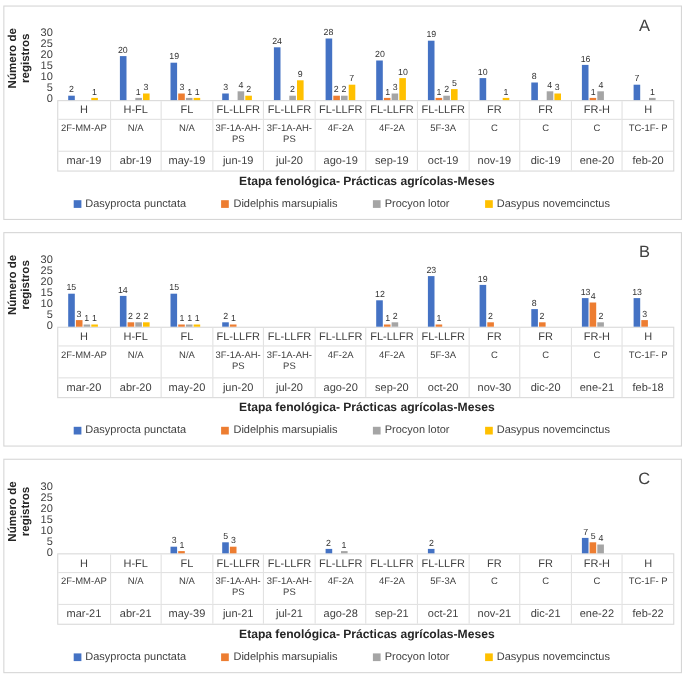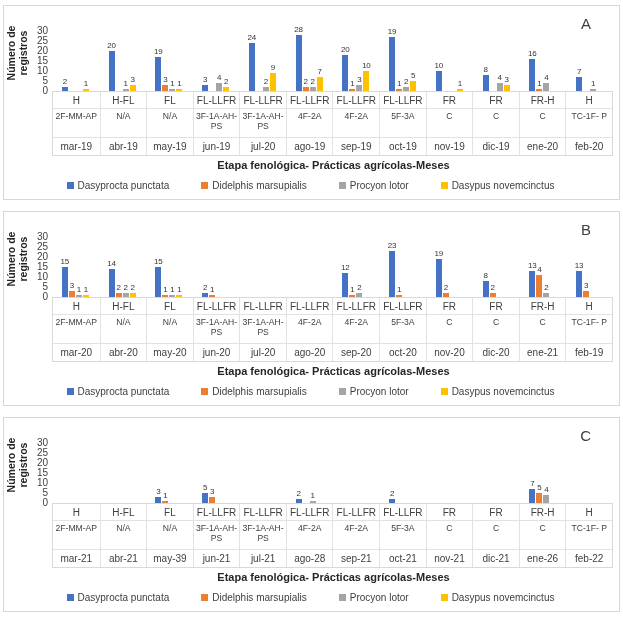--- a/index.html
+++ b/index.html
@@ -517,24 +517,24 @@
         <div class="cell practice">C</div>
         <div class="cell practice">TC-1F- P</div>
         <div class="cell month">mar-20</div>
         <div class="cell month">abr-20</div>
         <div class="cell month">may-20</div>
         <div class="cell month">jun-20</div>
         <div class="cell month">jul-20</div>
         <div class="cell month">ago-20</div>
         <div class="cell month">sep-20</div>
         <div class="cell month">oct-20</div>
-        <div class="cell month">nov-20</div>
+        <div class="cell month">nov-30</div>
         <div class="cell month">dic-20</div>
         <div class="cell month">ene-21</div>
-        <div class="cell month">feb-19</div>
+        <div class="cell month">feb-18</div>
       </div>
       <div class="xtitle">Etapa fenológica- Prácticas agrícolas-Meses</div>
       <div class="legend">
         <div class="lg-item">
           <span class="swatch" style="background: rgb(68, 114, 196);"></span>
           <span class="lg-name">Dasyprocta punctata</span>
         </div>
         <div class="lg-item">
           <span class="swatch" style="background: rgb(237, 125, 49);"></span>
           <span class="lg-name">Didelphis marsupialis</span>
@@ -697,21 +697,21 @@
         <div class="cell month">mar-21</div>
         <div class="cell month">abr-21</div>
         <div class="cell month">may-39</div>
         <div class="cell month">jun-21</div>
         <div class="cell month">jul-21</div>
         <div class="cell month">ago-28</div>
         <div class="cell month">sep-21</div>
         <div class="cell month">oct-21</div>
         <div class="cell month">nov-21</div>
         <div class="cell month">dic-21</div>
-        <div class="cell month">ene-26</div>
+        <div class="cell month">ene-22</div>
         <div class="cell month">feb-22</div>
       </div>
       <div class="xtitle">Etapa fenológica- Prácticas agrícolas-Meses</div>
       <div class="legend">
         <div class="lg-item">
           <span class="swatch" style="background: rgb(68, 114, 196);"></span>
           <span class="lg-name">Dasyprocta punctata</span>
         </div>
         <div class="lg-item">
           <span class="swatch" style="background: rgb(237, 125, 49);"></span>

